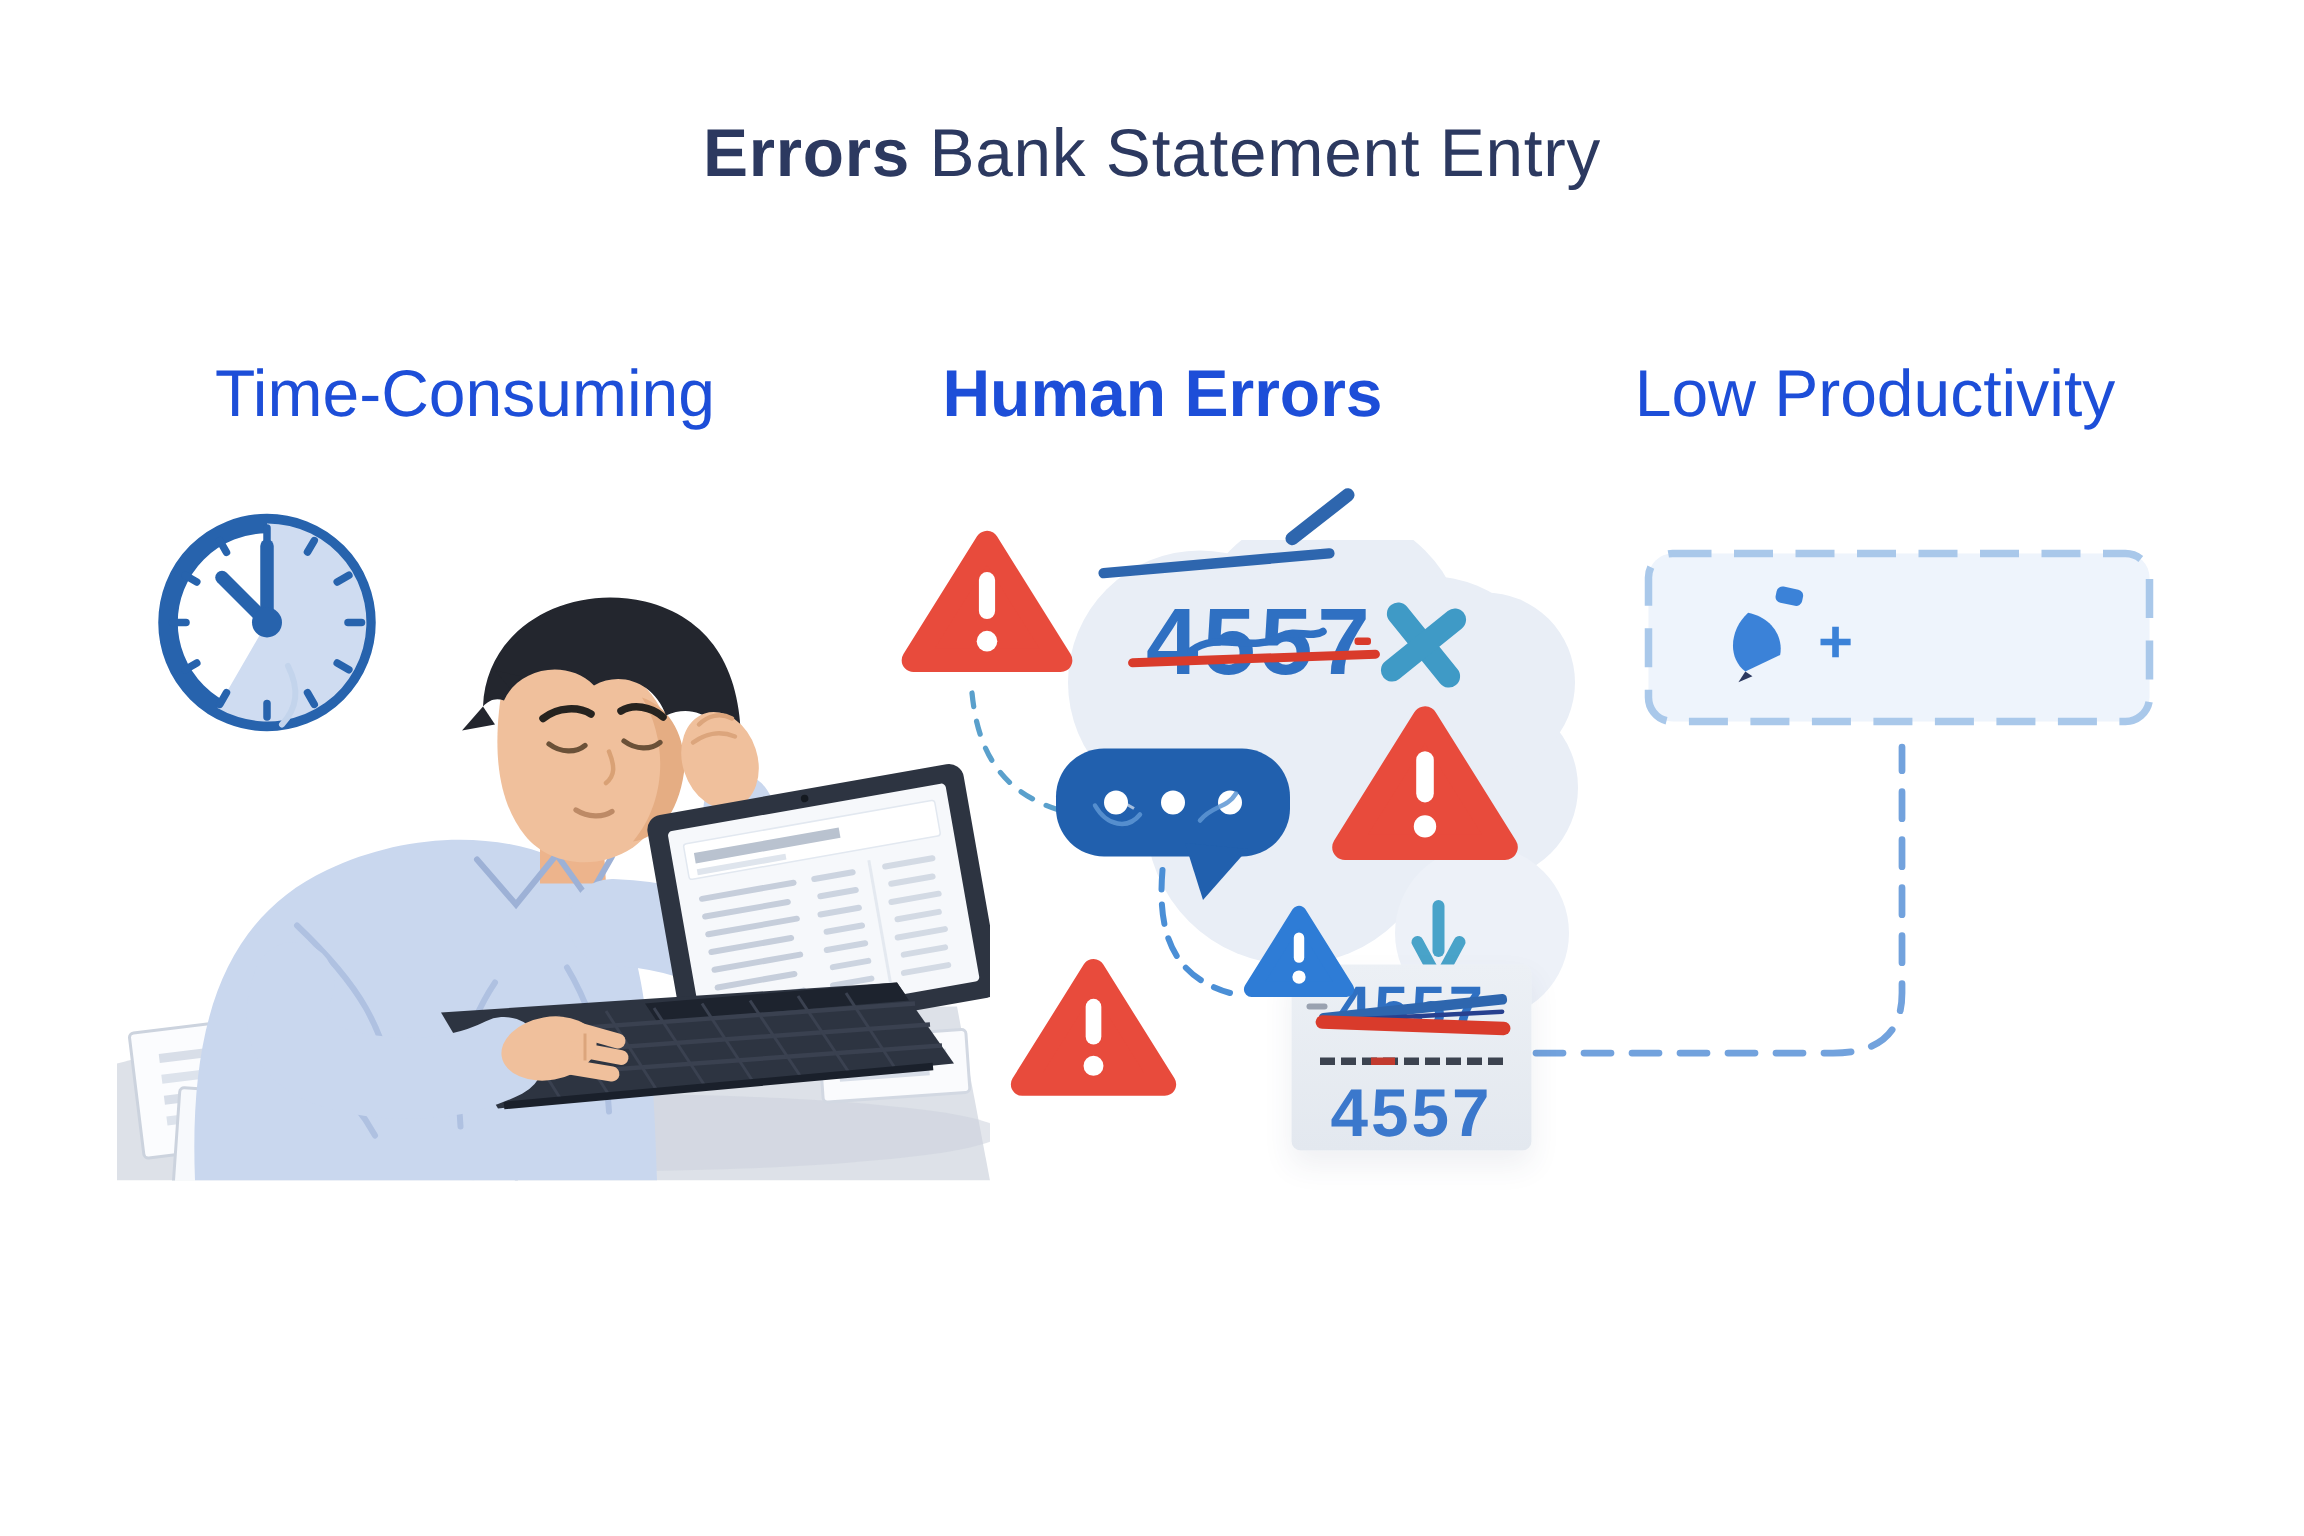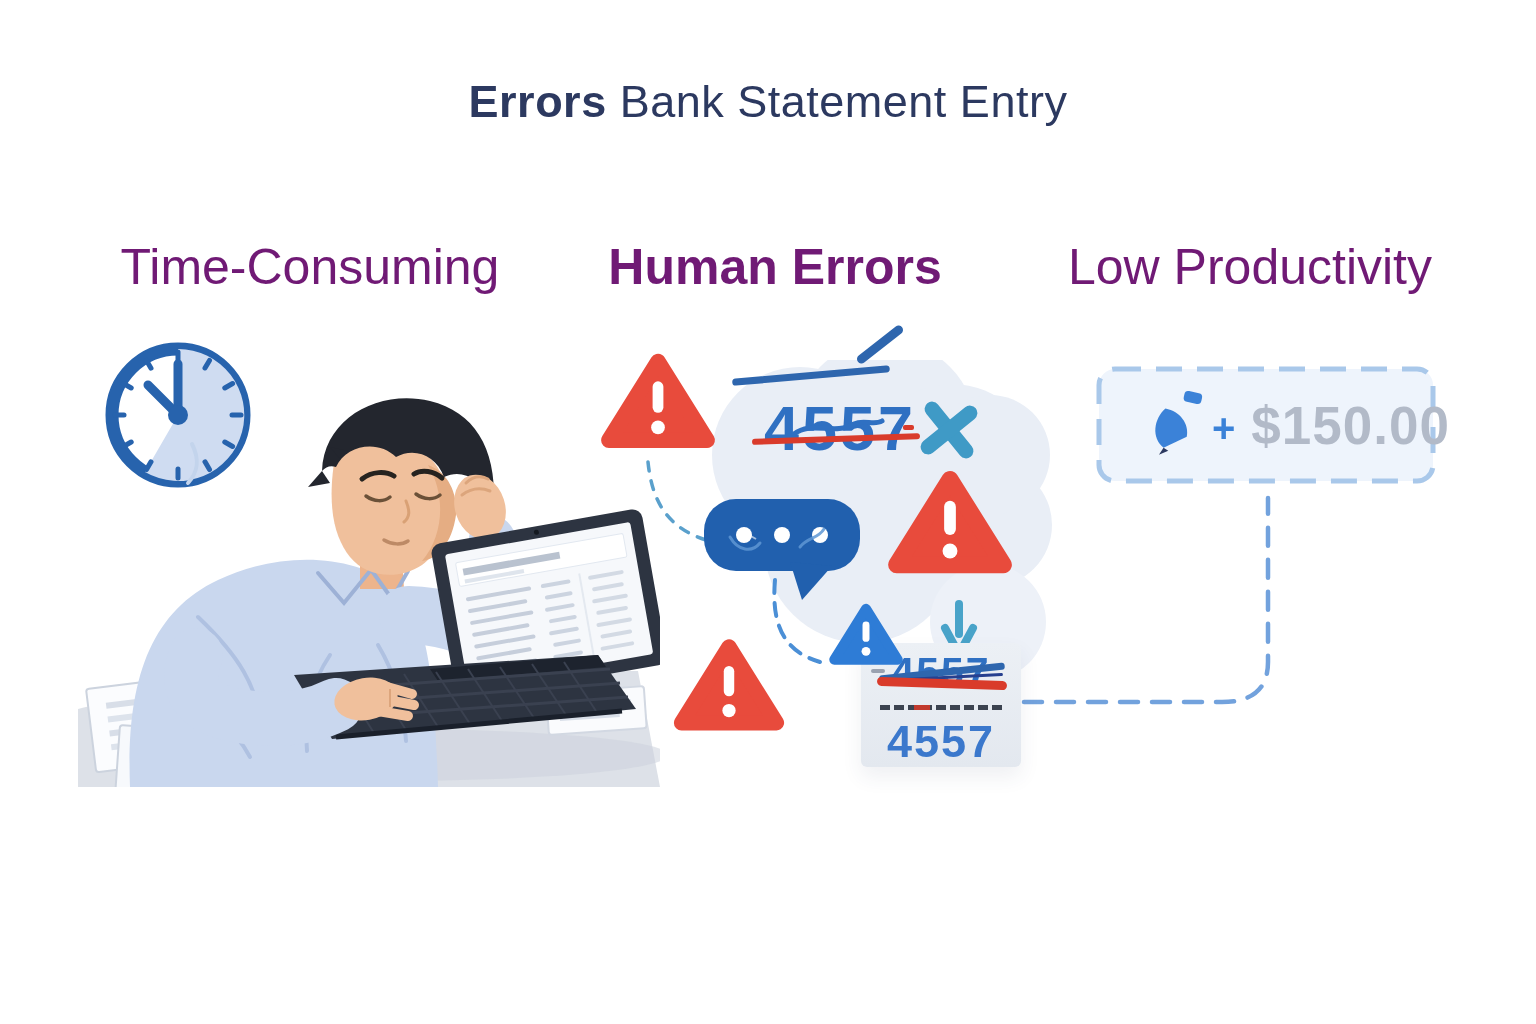--- a/index.html
+++ b/index.html
@@ -4,21 +4,21 @@
 <style>
   html,body{margin:0;padding:0;background:#ffffff;}
   .canvas{
     position:relative;width:1536px;height:1024px;overflow:hidden;background:#ffffff;
     font-family:"Liberation Sans", sans-serif;color:#2d3a5e;
   }
   
   .title{position:absolute;left:0;right:0;top:76px;text-align:center;font-size:45px;letter-spacing:.5px;color:#2c3960;z-index:5;}
   .title .t-bold{font-weight:700;}
   .title .t-rest{font-weight:400;margin-top:11px;}
-  .heading{position:absolute;top:238px;width:520px;text-align:center;font-size:50px;color:#701a75;z-index:5;white-space:nowrap;}
+  .heading{position:absolute;top:238px;width:520px;text-align:center;font-size:44px;color:#1d4ed8;z-index:5;white-space:nowrap;}
   .heading-time{left:50px;font-weight:400;}
   .heading-errors{left:515px;font-weight:700;}
   .heading-prod{left:990px;font-weight:400;}
 
   
   .cloud-wrap{position:absolute;left:690px;top:360px;width:580px;height:460px;z-index:1;}
   #connectors{position:absolute;left:0;top:0;width:1536px;height:1024px;z-index:2;pointer-events:none;}
   .clock{position:absolute;left:95px;top:332px;width:166px;height:166px;z-index:3;}
   .scene{position:absolute;left:78px;top:355px;width:582px;height:432px;z-index:3;}
 
@@ -341,17 +341,16 @@
     </svg>
     <div class="amount-content">
       <svg class="pen" viewBox="0 0 66 70">
         <g transform="rotate(-12 30 40)">
           <path d="M30,18 C44,24 50,38 45,50 L20,56 C10,44 16,26 30,18 Z" fill="#3b82d8"></path>
           <path d="M20,56 L14,62 L24,60 Z" fill="#2c3960"></path>
         </g>
         <rect x="44" y="2" width="18" height="11" rx="4" fill="#3b82d8" transform="rotate(12 53 7)"></rect>
       </svg>
       <span class="plus">+</span>
-      <span class="amount-text">$150.00</span>
     </div>
   </div>
 
 </div>
 
 </body></html>

